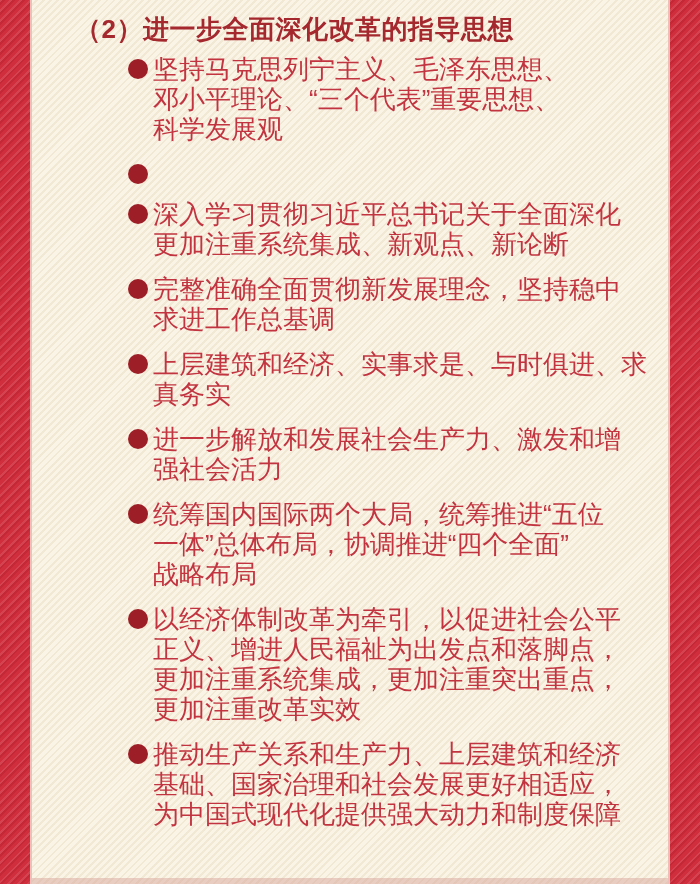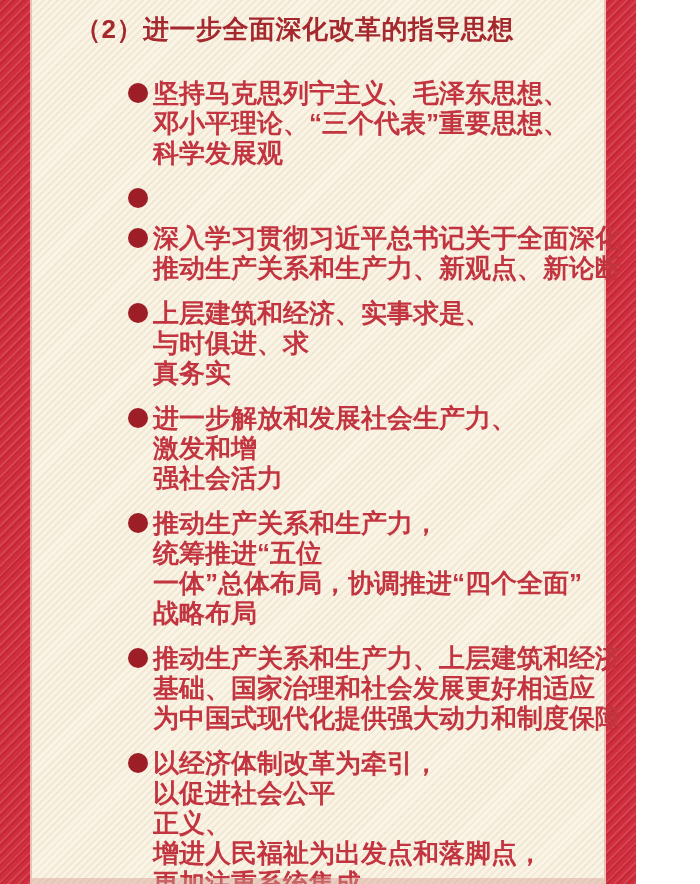--- a/index.html
+++ b/index.html
@@ -2,21 +2,21 @@
 <html><head>
 <meta charset="utf-8">
 <style>
   html, body { margin: 0; padding: 0; }
   body {
     width: 700px; height: 884px;
     font-family: "Liberation Sans", sans-serif;
   }
   .page {
     position: relative;
-    width: 636px; height: 884px;
+    width: 700px; height: 884px;
     overflow: hidden;
     background-color: #faf4e6;
     background-image: repeating-linear-gradient(
       135deg,
       rgba(199,172,122,0.16) 0px, rgba(199,172,122,0.16) 2px,
       rgba(0,0,0,0) 2px, rgba(0,0,0,0) 5px);
   }
   .side-bar {
     position: absolute; top: 0; bottom: 0; width: 30px;
     background-color: #d02e3d;
@@ -31,21 +31,21 @@
   .content {
     position: absolute; left: 32px; right: 32px; top: 0;
     padding: 12px 10px 0 43px;
   }
   .title {
     font-size: 26px; line-height: 34px;
     font-weight: bold;
     color: #a4282d;
     letter-spacing: 0.5px;
   }
-  .list { margin-top: 32px; padding-left: 53px; font-weight: bold; }
+  .list { margin-top: 8px; padding-left: 53px; }
   .item { display: flex; align-items: flex-start; margin-bottom: 15px; }
   .dot {
     flex: none;
     width: 20px; height: 20px; border-radius: 50%;
     background: #9e1e27;
     margin: 5px 5px 0 0;
   }
   .text {
     font-size: 26px; line-height: 30px;
     color: #c23440;
@@ -74,48 +74,53 @@
         <span class="text">坚持马克思列宁主义、毛泽东思想、
 邓小平理论、“三个代表”重要思想、
 科学发展观</span>
       </div>
       <div class="item">
         <span class="dot"></span>
       </div>
       <div class="item">
         <span class="dot"></span>
         <span class="text">深入学习贯彻习近平总书记关于全面深化
-推动生产关系和生产力、新观点、新论断</span>
+更加注重系统集成、新观点、新论断</span>
+      </div>
+      <div class="item">
+        <span class="dot"></span>
+        <span class="text">完整准确全面贯彻新发展理念，坚持稳中
+求进工作总基调</span>
       </div>
       <div class="item">
         <span class="dot"></span>
         <span class="text">上层建筑和经济、实事求是、与时俱进、求
 真务实</span>
       </div>
       <div class="item">
         <span class="dot"></span>
         <span class="text">进一步解放和发展社会生产力、激发和增
 强社会活力</span>
       </div>
       <div class="item">
         <span class="dot"></span>
-        <span class="text">推动生产关系和生产力，统筹推进“五位
+        <span class="text">统筹国内国际两个大局，统筹推进“五位
 一体”总体布局，协调推进“四个全面”
 战略布局</span>
-      </div>
-      <div class="item">
-        <span class="dot"></span>
-        <span class="text">推动生产关系和生产力、上层建筑和经济
-基础、国家治理和社会发展更好相适应，
-为中国式现代化提供强大动力和制度保障</span>
       </div>
       <div class="item">
         <span class="dot"></span>
         <span class="text">以经济体制改革为牵引，以促进社会公平
 正义、增进人民福祉为出发点和落脚点，
 更加注重系统集成，更加注重突出重点，
 更加注重改革实效</span>
       </div>
+      <div class="item">
+        <span class="dot"></span>
+        <span class="text">推动生产关系和生产力、上层建筑和经济
+基础、国家治理和社会发展更好相适应，
+为中国式现代化提供强大动力和制度保障</span>
+      </div>
     </div>
   </div>
 
   <div class="bottom-strip"></div>
 </div>
 
 </body></html>

